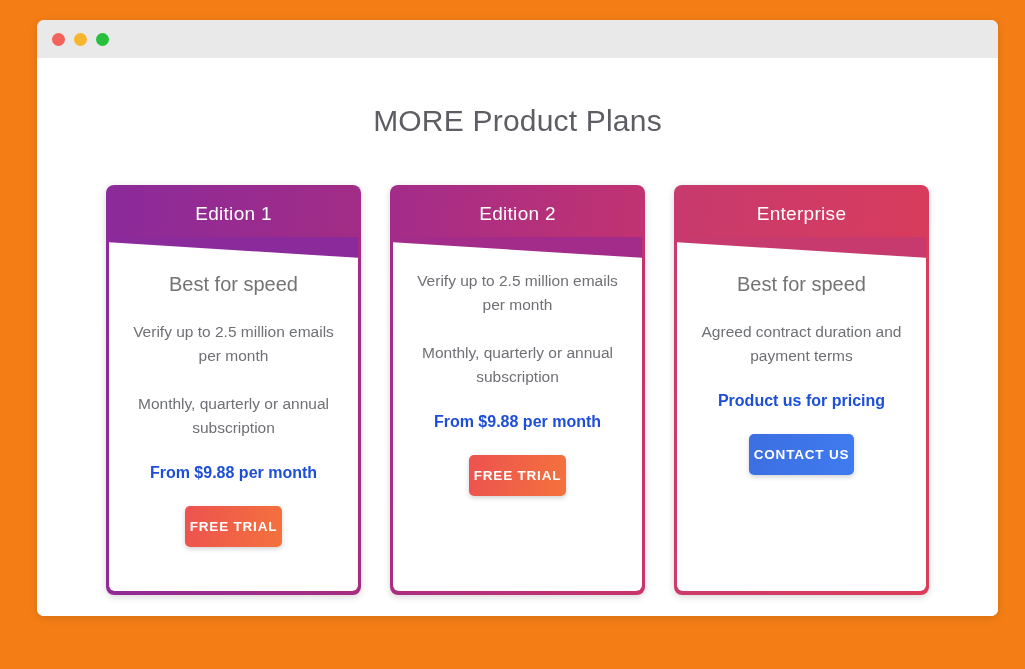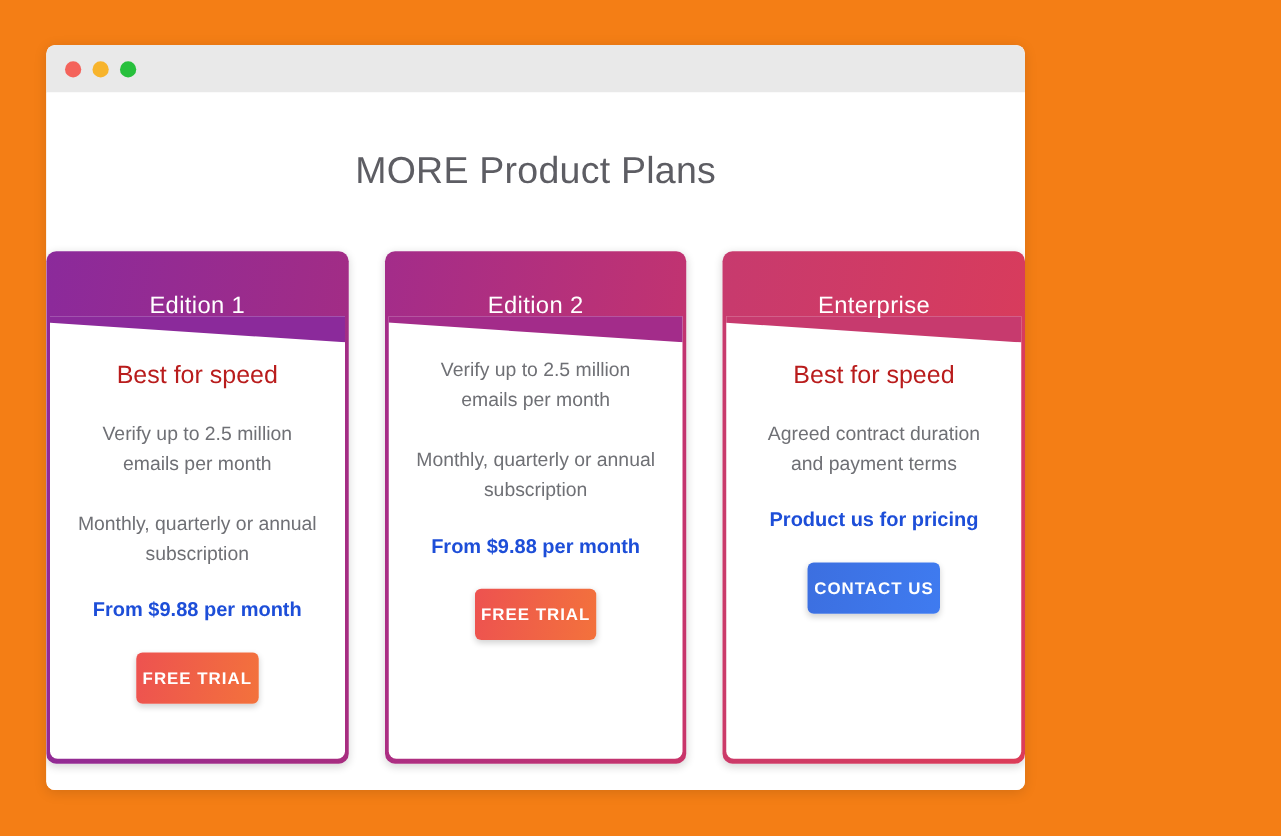--- a/index.html
+++ b/index.html
@@ -15,22 +15,22 @@
     font-family: "Liberation Sans", sans-serif;
     display: flex;
     align-items: flex-start;
     justify-content: center;
   }
 
   
   .browser-window {
     position: absolute;
     left: 37px;
-    top: 36px;
-    width: 783px;
+    top: 20px;
+    width: 961px;
     height: 596px;
     background: #ffffff;
     border-radius: 7px;
     box-shadow: 0 2px 10px rgba(0,0,0,0.12);
     overflow: hidden;
   }
 
   .titlebar {
     height: 38px;
     background: #e9e9e9;
@@ -83,21 +83,21 @@
     padding: 3px 3px 4px 3px;
     box-shadow: 0 2px 7px rgba(0,0,0,0.16);
   }
   .plan-card.edition1    { background: linear-gradient(100deg, #8B2A9B 0%, #A82D80 100%); }
   .plan-card.edition2    { background: linear-gradient(100deg, #A32C8A 0%, #C9356A 100%); }
   .plan-card.enterprise  { background: linear-gradient(100deg, #C73A6E 0%, #DC3C58 100%); }
 
   .plan-header {
     height: 52px;
     display: flex;
-    align-items: flex-end;
+    align-items: center;
     justify-content: center;
     position: relative;
     z-index: 2;
   }
 
   .plan-header-title {
     color: #ffffff;
     font-size: 19px;
     font-weight: 400;
     letter-spacing: 0.3px;
@@ -133,21 +133,21 @@
     right: -2px;
     top: -1px;
     height: 22px;
     z-index: 3;
   }
   .angle-cut svg { display: block; width: 100%; height: 100%; }
 
   .plan-tagline {
     font-size: 20px;
     font-weight: 400;
-    color: #b91c1c;
+    color: #737373;
     margin-top: 4px;
     margin-bottom: 24px;
   }
 
   .plan-feature {
     font-size: 15.5px;
     line-height: 24px;
     color: #6f7075;
     font-weight: 400;
     margin-bottom: 24px;

